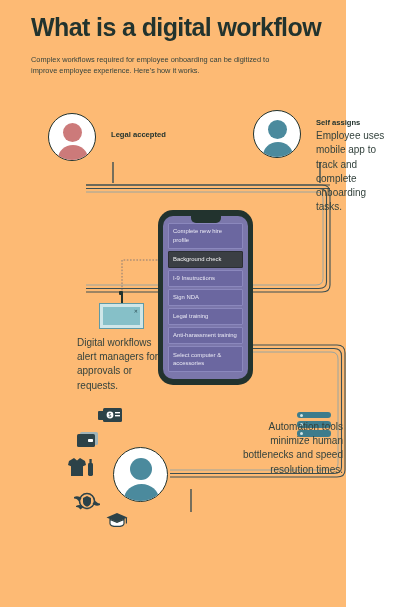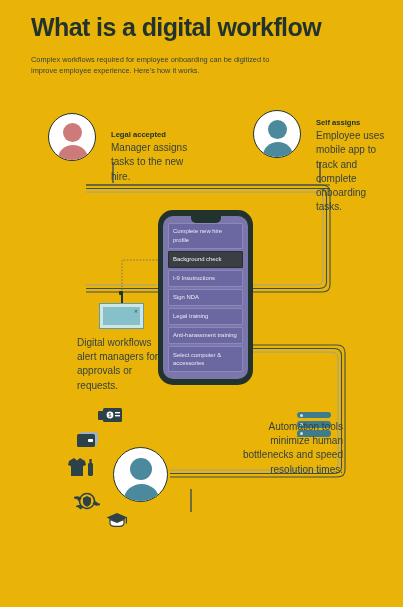--- a/index.html
+++ b/index.html
@@ -4,22 +4,22 @@
 <style>
   * { box-sizing: border-box; margin: 0; padding: 0; }
   html, body {
     width: 411px; height: 607px;
     background: #ffffff;
     font-family: "Liberation Sans", sans-serif;
     overflow: hidden;
   }
   #infographic {
     position: relative;
-    width: 403px; height: 607px;
-    background: #eab308;
+    width: 346px; height: 607px;
+    background: #fdba74;
   }
 
   
   .header { position: absolute; left: 31px; top: 14px; width: 350px; }
   .title {
     font-size: 25px; font-weight: bold; color: #22332e;
     letter-spacing: -0.6px; line-height: 1.1;
   }
   .subtitle {
     margin-top: 12px;
@@ -168,21 +168,20 @@
     </g>
   </svg>
 
   <div class="persona">
     <div class="avatar-ring" style="left:48px; top:113px; width:48px; height:48px;">
       <div class="avatar-head" style="left:14px; top:9px; width:19px; height:19px; background:#cc7a7a;"></div>
       <div class="avatar-body" style="left:8.5px; top:31px; width:30px; height:22px; background:#cc7a7a;"></div>
     </div>
     <div class="callout" style="left:111px; top:130px; width:92px;">
       <h3>Legal accepted</h3>
-      <p>Manager assigns tasks to the new hire.</p>
     </div>
   </div>
 
   <div class="persona">
     <div class="avatar-ring" style="left:253px; top:110px; width:48px; height:48px;">
       <div class="avatar-head" style="left:14px; top:9px; width:19px; height:19px; background:#4b8a9d;"></div>
       <div class="avatar-body" style="left:8.5px; top:31px; width:30px; height:22px; background:#4b8a9d;"></div>
     </div>
     <div class="callout" style="left:316px; top:118px; width:78px;">
       <h3>Self assigns</h3>

